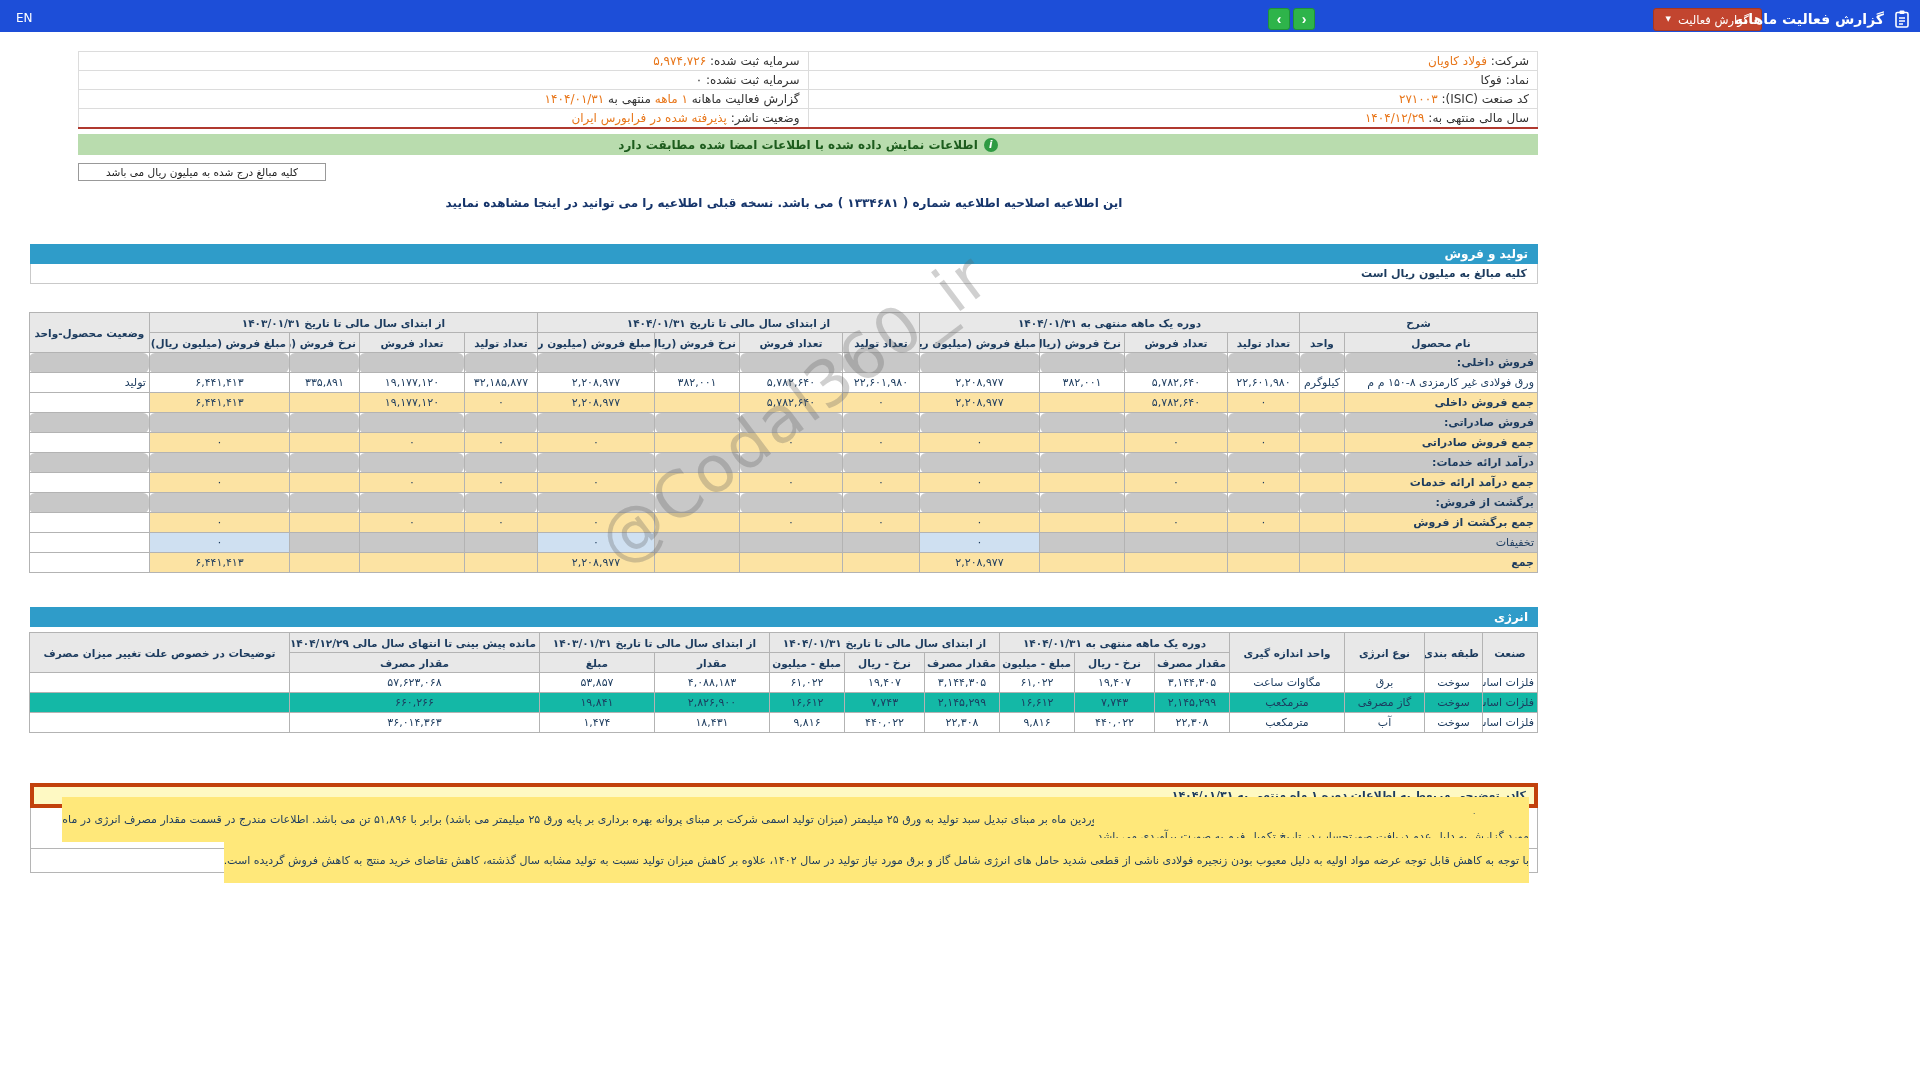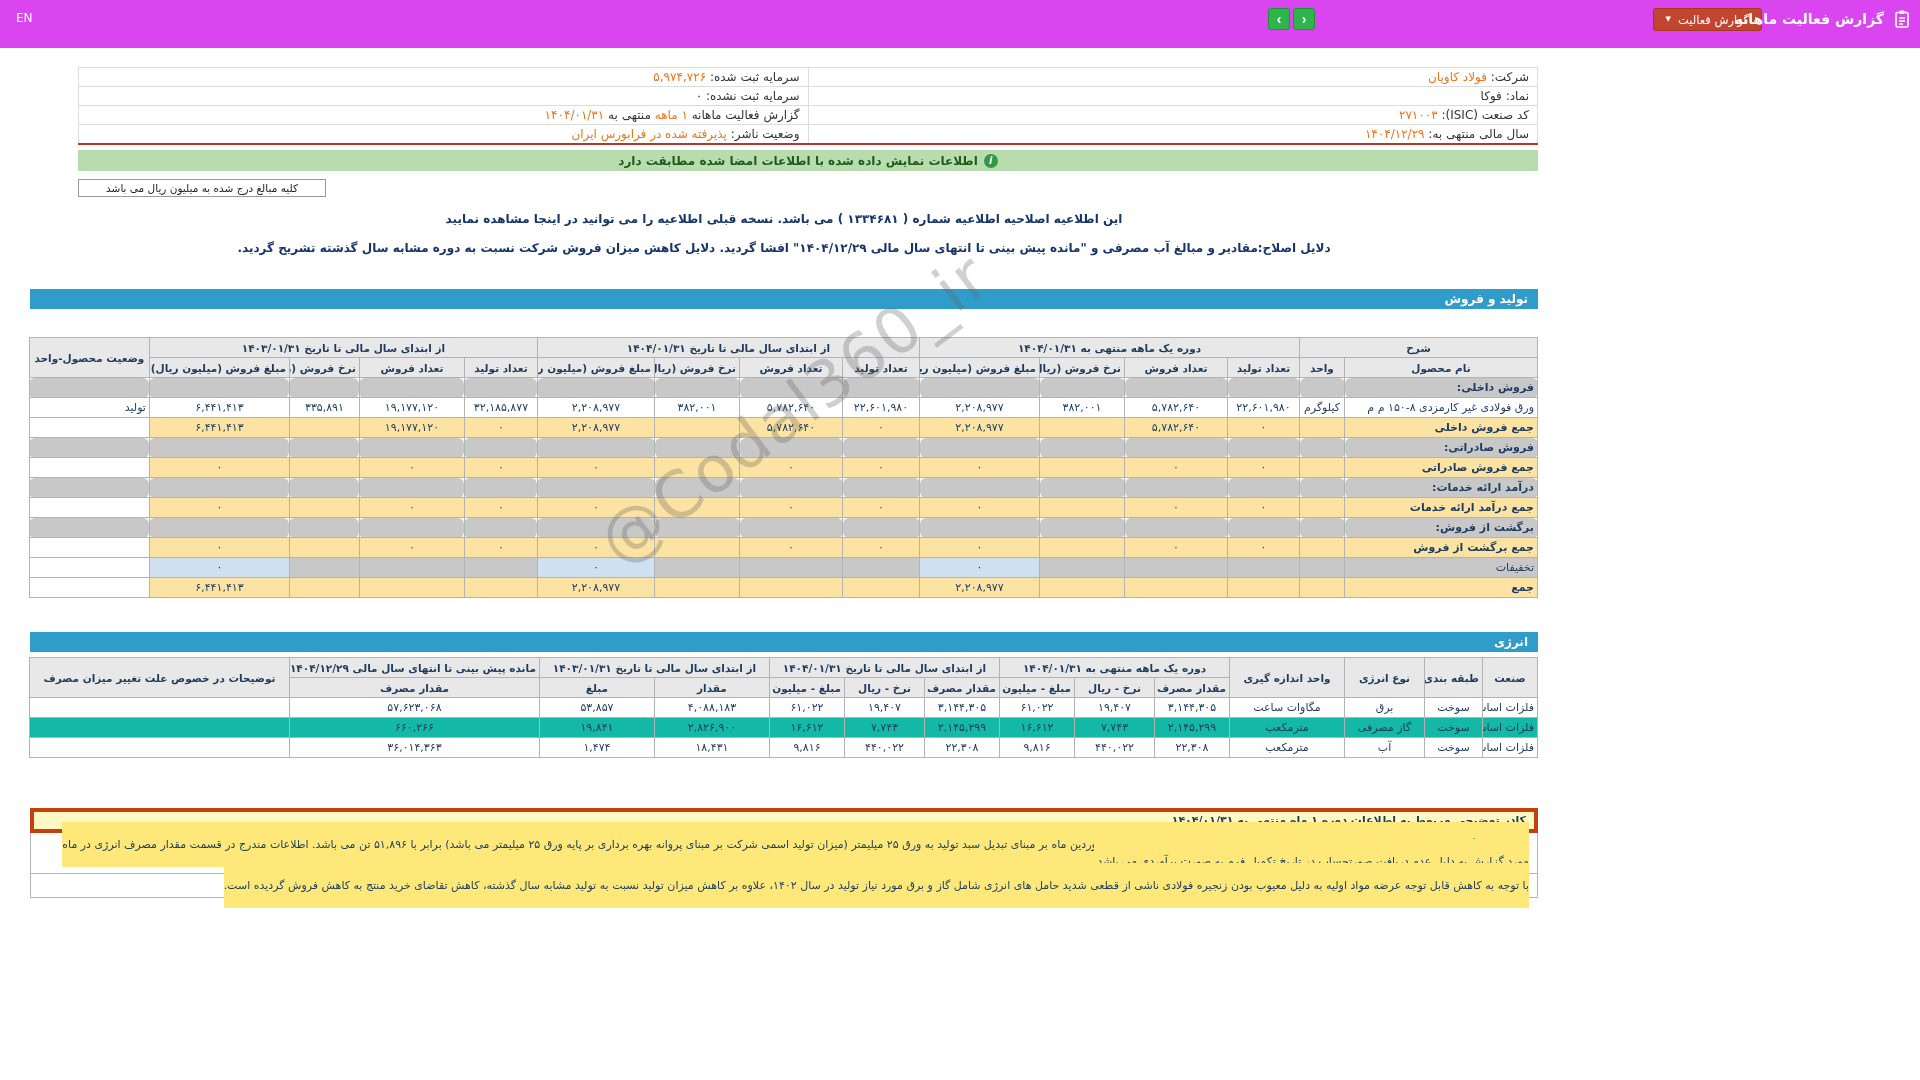--- a/index.html
+++ b/index.html
@@ -1,20 +1,20 @@
 <!DOCTYPE html>
 <html lang="fa" dir="rtl"><head>
 <meta charset="utf-8">
 <style>
   html,body{margin:0;padding:0;}
   body{width:1920px;min-height:1080px;background:#fff;position:relative;overflow:hidden;
        font-family:"DejaVu Sans",sans-serif;direction:rtl;color:#1c3b5e;}
 
   
-  .topbar{position:relative;height:48px;background:#d946ef;}
+  .topbar{position:relative;height:32px;background:#1d4ed8;}
   .en{position:absolute;left:16px;top:11px;color:#fff;font-size:12px;cursor:pointer;}
   .nav-btns{position:absolute;left:1268px;top:8px;display:flex;gap:3px;direction:ltr;}
   .nav-btn{width:22px;height:22px;background:#2eb44a;border:1px solid #1f9238;border-radius:3px;
            color:#fff;font-weight:bold;font-size:14px;line-height:18px;text-align:center;padding:0;cursor:pointer;}
   .report-btn{position:absolute;right:158px;top:8px;height:23px;background:#c2452f;color:#fff;
               border:1px solid #a53722;border-radius:3px;font-size:11.5px;padding:0 12px;cursor:pointer;
               font-family:inherit;display:flex;align-items:center;gap:7px;}
   .report-btn .caret{font-size:7px;line-height:1;}
   .tb-title{position:absolute;right:36px;top:0;line-height:38px;margin:0;color:#fff;font-size:14px;font-weight:bold;}
   .clip{position:absolute;right:8px;top:9px;width:20px;height:20px;}
@@ -156,24 +156,24 @@
     </div>
 
     <div class="unit-box">کلیه مبالغ درج شده به میلیون ریال می باشد</div>
   </div>
 
   <p class="amend">
     <span>این اطلاعیه اصلاحیه اطلاعیه شماره ( ۱۳۳۴۶۸۱ ) می باشد. نسخه قبلی اطلاعیه را می توانید در</span>
     <span class="lnk">اینجا</span>
     <span>مشاهده نمایید</span>
   </p>
-  <p class="amend">دلایل اصلاح:مقادیر و مبالغ آب مصرفی و "مانده پیش بینی تا انتهای سال مالی ۱۴۰۴/۱۲/۲۹" افشا گردید. دلایل کاهش میزان فروش شرکت نسبت به دوره مشابه سال گذشته تشریح گردید.</p>
 
   <section>
     <div class="sec-bar">تولید و فروش</div>
+    <div class="sub-bar">کلیه مبالغ به میلیون ریال است</div>
 
     <table class="pt">
       <colgroup>
         <col style="width:193px">
           <col style="width:45px">
         <col style="width:72px">
           <col style="width:103px">
           <col style="width:85px">
           <col style="width:120px">
         <col style="width:77px">

